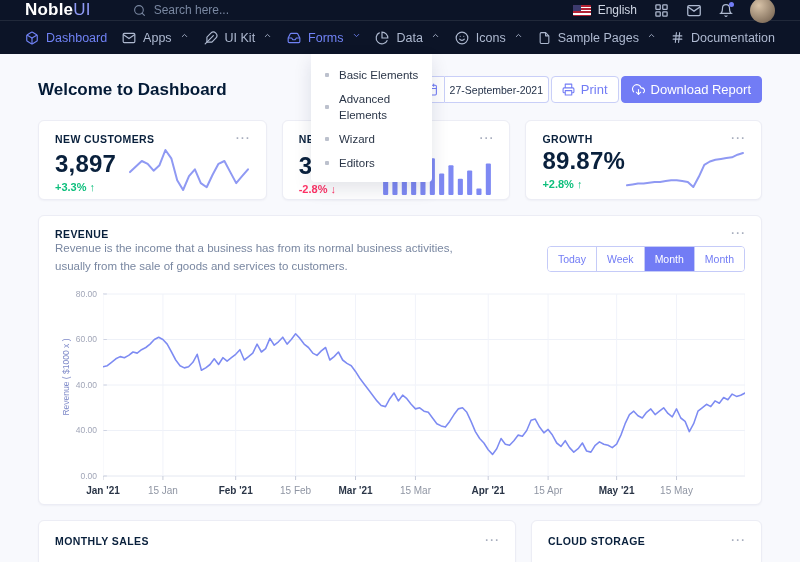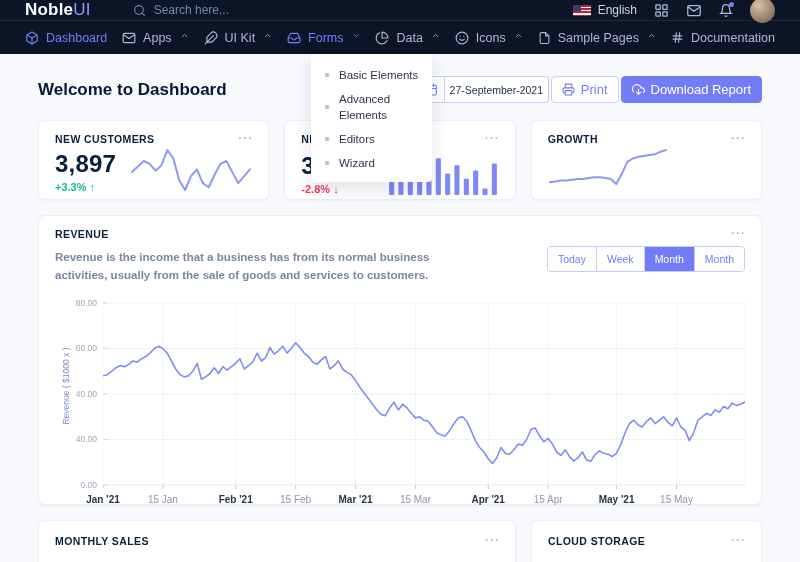--- a/index.html
+++ b/index.html
@@ -56,21 +56,21 @@
   .card-title { font-size:10.5px; font-weight:700; letter-spacing:.4px; color:#09203c; }
   .dots { color:#a8aebe; font-size:15px; line-height:10px; cursor:pointer; }
   .dots::after { content:"\22ef"; }
   .stat-body { display:flex; justify-content:space-between; align-items:flex-end; margin-top:2px; }
   .stat-value { font-size:24px; font-weight:700; color:#09203c; letter-spacing:.2px; }
   .stat-change { font-size:11px; font-weight:700; margin-top:3px; }
   .up { color:#0dbf7c; } .down { color:#ff3366; }
 
   
   .revenue { margin-top:15px; height:290px; padding:12px 16px; position:relative; }
-  .rev-desc { margin-top:9px; font-size:11.5px; color:#7987a1; width:430px; line-height:1.55;font-weight:bold; }
+  .rev-desc { font-size:11.5px; color:#7987a1; width:430px; line-height:1.55; }
   .range-group { position:absolute; top:30px; right:16px; display:flex; border:1px solid #c5cbf8; border-radius:4px; overflow:hidden; }
   .range-btn { font-size:10.5px; color:#727cf5; background:#fff; border:none; padding:6px 10px; cursor:pointer; border-left:1px solid #c5cbf8; font-family:inherit; font-weight:500; }
   .range-btn:first-child { border-left:none; }
   .range-btn.active { background:#727cf5; color:#fff; }
 
   .chart { position:relative; display:flex; margin-top:14px; padding-left:14px; }
   .ylabel { position:absolute; left:-30px; top:82px; width:82px; text-align:center; transform:rotate(-90deg); font-size:8.5px; color:#7f8ac9; white-space:nowrap; }
   .yticks { width:34px; position:relative; flex:none; }
   .ytick { position:absolute; right:6px; font-size:8.5px; color:#a1a6b8; }
   .plot { flex:1; position:relative; }
@@ -232,22 +232,22 @@
           <line x1="16" y1="3" x2="14" y2="21"></line>
         </svg>
       </span>
     <span>Documentation</span>
   </div>
 </nav>
 
 <div class="dropdown">
   <div class="fd-item">Basic Elements</div>
   <div class="fd-item">Advanced Elements</div>
+  <div class="fd-item">Wizard</div>
   <div class="fd-item">Editors</div>
-  <div class="fd-item">Wizard</div>
 </div>
 
 <main class="page">
 
   <div class="page-head">
     <h1 class="page-title">Welcome to Dashboard</h1>
     <div class="head-controls">
       <div class="datebox">
         <span class="cal">
             <svg width="13" height="13" viewBox="0 0 24 24" fill="none" stroke="currentColor" stroke-width="2" stroke-linecap="round">
@@ -325,20 +325,24 @@
           </svg>
       </div>
     </section>
 
     <section class="card stat-card">
       <div class="card-top">
         <span class="card-title">GROWTH</span>
         <span class="dots"></span>
       </div>
       <div class="stat-body">
+        <div>
+          <div class="stat-value">89.87%</div>
+          <div class="stat-change up"><span>+2.8%</span> <span>↑</span></div>
+        </div>
         <svg width="120" height="40">
             <polyline points="2.0,35.3 7.5,34.5 13.0,33.6 18.6,33.6 24.1,32.8 29.6,31.9 35.1,31.9 40.7,31.1 46.2,30.2 51.7,30.2 57.2,31.1 62.8,31.9 68.3,37.0 73.8,26.8 79.3,14.9 84.9,11.5 90.4,9.8 95.9,9.0 101.4,8.1 107.0,7.3 112.5,4.7 118.0,3.0" fill="none" stroke="#8f99f3" stroke-width="2" stroke-linecap="round" stroke-linejoin="round"></polyline>
           </svg>
       </div>
     </section>
   </div>
 
   <section class="card revenue">
     <div class="card-top">
       <span class="card-title">REVENUE</span>

